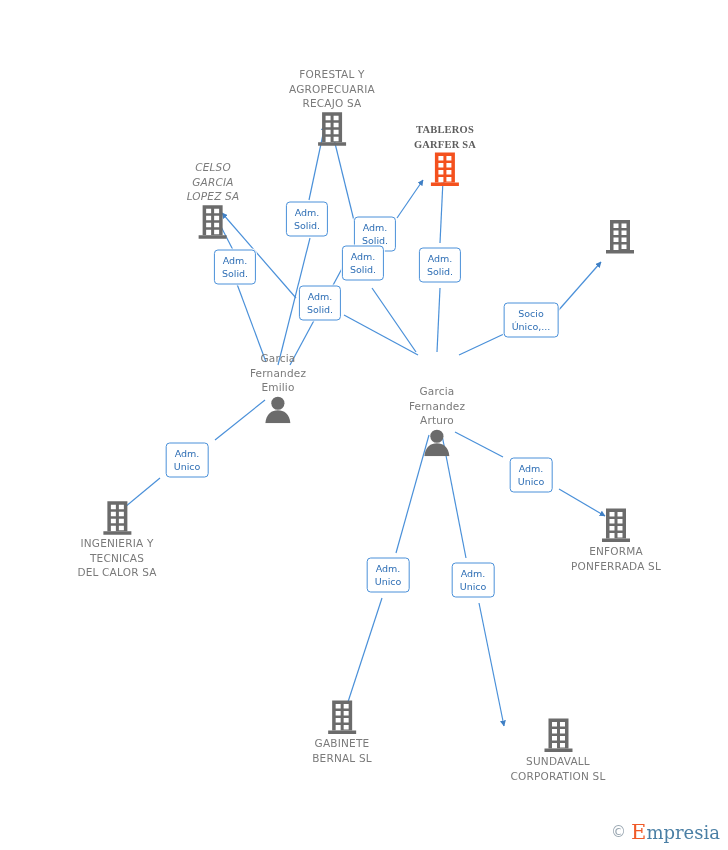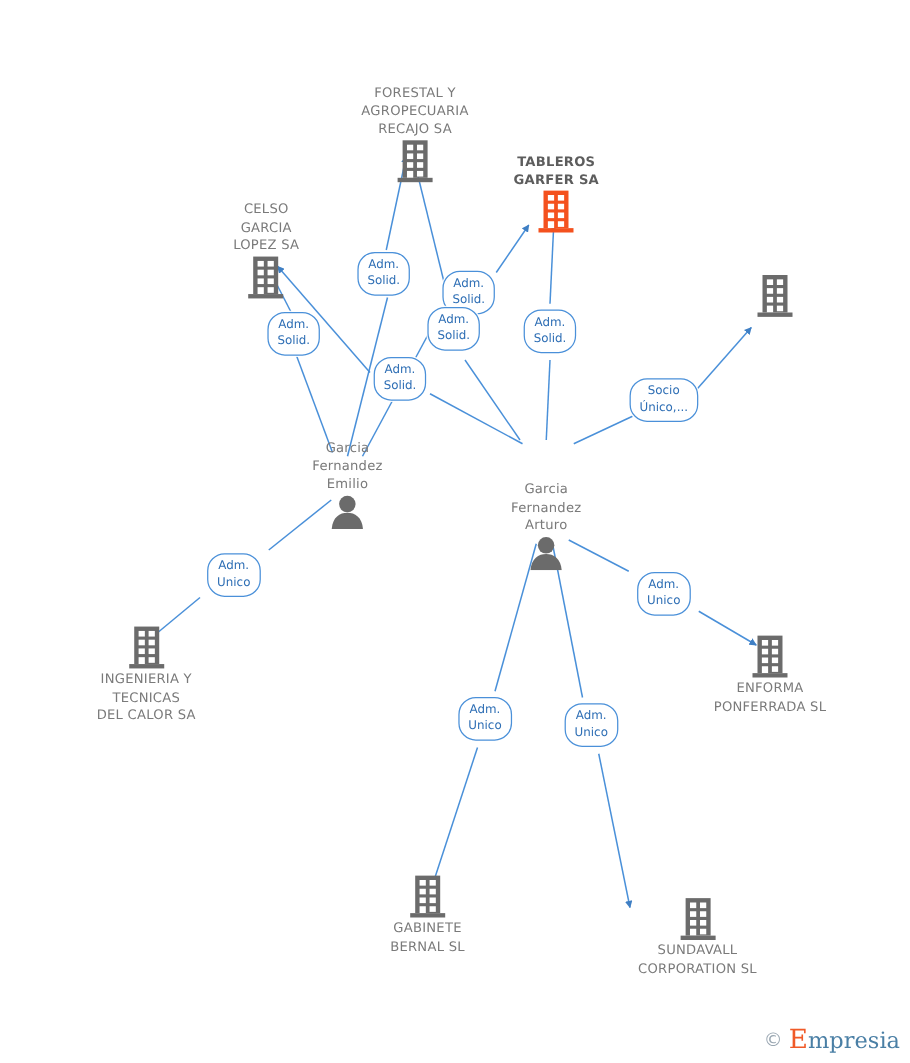--- a/index.html
+++ b/index.html
@@ -17,21 +17,21 @@
   .node-label{
     font-size:10.5px;line-height:14.5px;color:#7a7a7a;letter-spacing:.2px;
     white-space:pre-line;
   }
   .node-label.bold{font-weight:bold;color:#5d5d5d;}
   .node-icon{display:block;margin:0 auto;}
 
   
   .chip{
     position:absolute;transform:translate(-50%,-50%);
-    background:#ffffff;border:1.3px solid #4a90d9;border-radius:14px;
+    background:#ffffff;border:1.3px solid #4a90d9;border-radius:4px;
     color:#2f6fb5;font-size:9.5px;line-height:12.5px;
     padding:4px 7px;text-align:center;white-space:pre-line;
     box-shadow:0 0 0 1px rgba(255,255,255,.9);
   }
 
   
   #watermark{
     position:absolute;right:8px;bottom:8px;
     display:flex;align-items:center;gap:5px;
   }
@@ -90,39 +90,39 @@
             <rect x="9.5" y="11.5" width="5" height="4.5" fill="#fff"></rect>
             <rect x="17.5" y="11.5" width="5" height="4.5" fill="#fff"></rect>
             <rect x="9.5" y="18.5" width="5" height="4.5" fill="#fff"></rect>
             <rect x="17.5" y="18.5" width="5" height="4.5" fill="#fff"></rect>
             <rect x="9.5" y="25.5" width="5" height="5.5" fill="#fff"></rect>
             <rect x="17.5" y="25.5" width="5" height="4.5" fill="#fff"></rect>
             <rect x="2" y="31" width="28" height="3.5" fill="#6b6b6b"></rect>
           </svg>
         </div>
       </div>
-      <div class="node" style="left: 445px; top: 155px;">
+      <div class="node" style="left: 445px; top: 155px; font-family: Liberation Serif, serif;">
         <div class="node-label bold">TABLEROS
 GARFER SA</div>
         <div>
           <svg class="node-icon" width="32" height="36" viewBox="0 0 32 36">
             <rect x="6" y="1" width="20" height="30" fill="#f4511e"></rect>
             <rect x="9.5" y="4.5" width="5" height="4.5" fill="#fff"></rect>
             <rect x="17.5" y="4.5" width="5" height="4.5" fill="#fff"></rect>
             <rect x="9.5" y="11.5" width="5" height="4.5" fill="#fff"></rect>
             <rect x="17.5" y="11.5" width="5" height="4.5" fill="#fff"></rect>
             <rect x="9.5" y="18.5" width="5" height="4.5" fill="#fff"></rect>
             <rect x="17.5" y="18.5" width="5" height="4.5" fill="#fff"></rect>
             <rect x="9.5" y="25.5" width="5" height="5.5" fill="#fff"></rect>
             <rect x="17.5" y="25.5" width="5" height="4.5" fill="#fff"></rect>
             <rect x="2" y="31" width="28" height="3.5" fill="#f4511e"></rect>
           </svg>
         </div>
       </div>
-      <div class="node" style="left: 213px; top: 200px;">
+      <div class="node" style="left: 213px; top: 200px; font-style: italic;">
         <div class="node-label">CELSO
 GARCIA
 LOPEZ SA</div>
         <div>
           <svg class="node-icon" width="32" height="36" viewBox="0 0 32 36">
             <rect x="6" y="1" width="20" height="30" fill="#6b6b6b"></rect>
             <rect x="9.5" y="4.5" width="5" height="4.5" fill="#fff"></rect>
             <rect x="17.5" y="4.5" width="5" height="4.5" fill="#fff"></rect>
             <rect x="9.5" y="11.5" width="5" height="4.5" fill="#fff"></rect>
             <rect x="17.5" y="11.5" width="5" height="4.5" fill="#fff"></rect>

